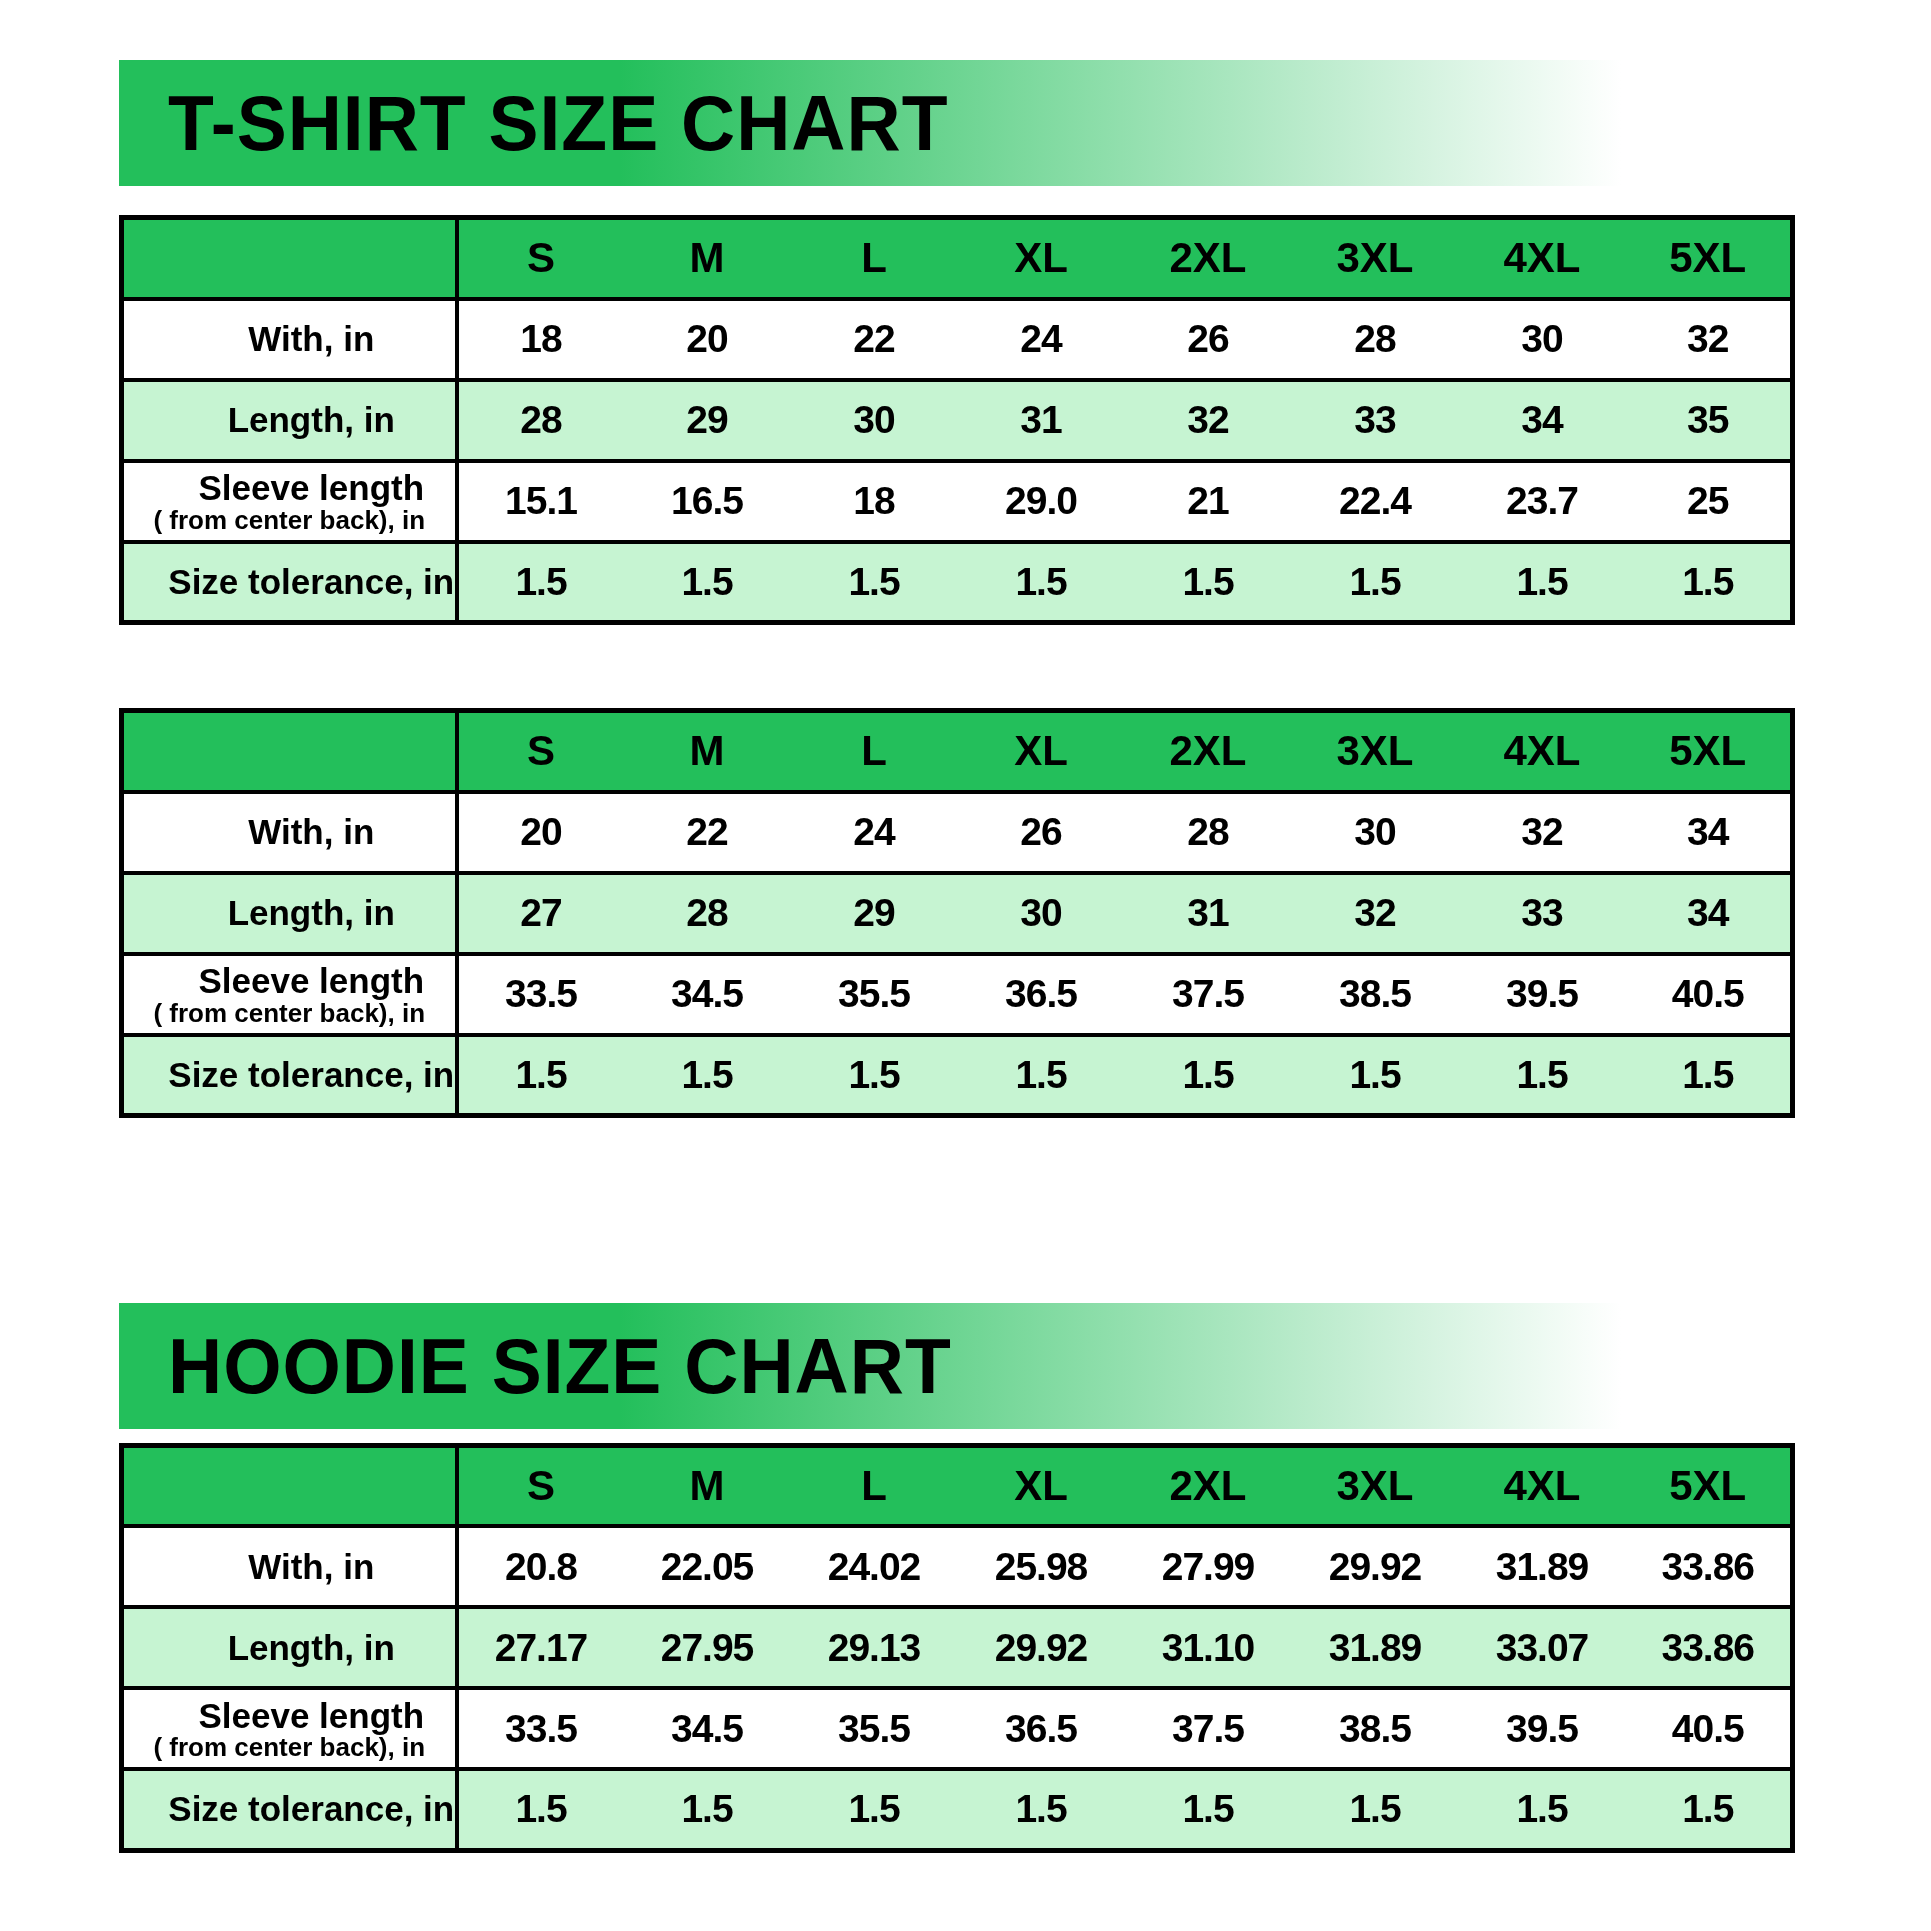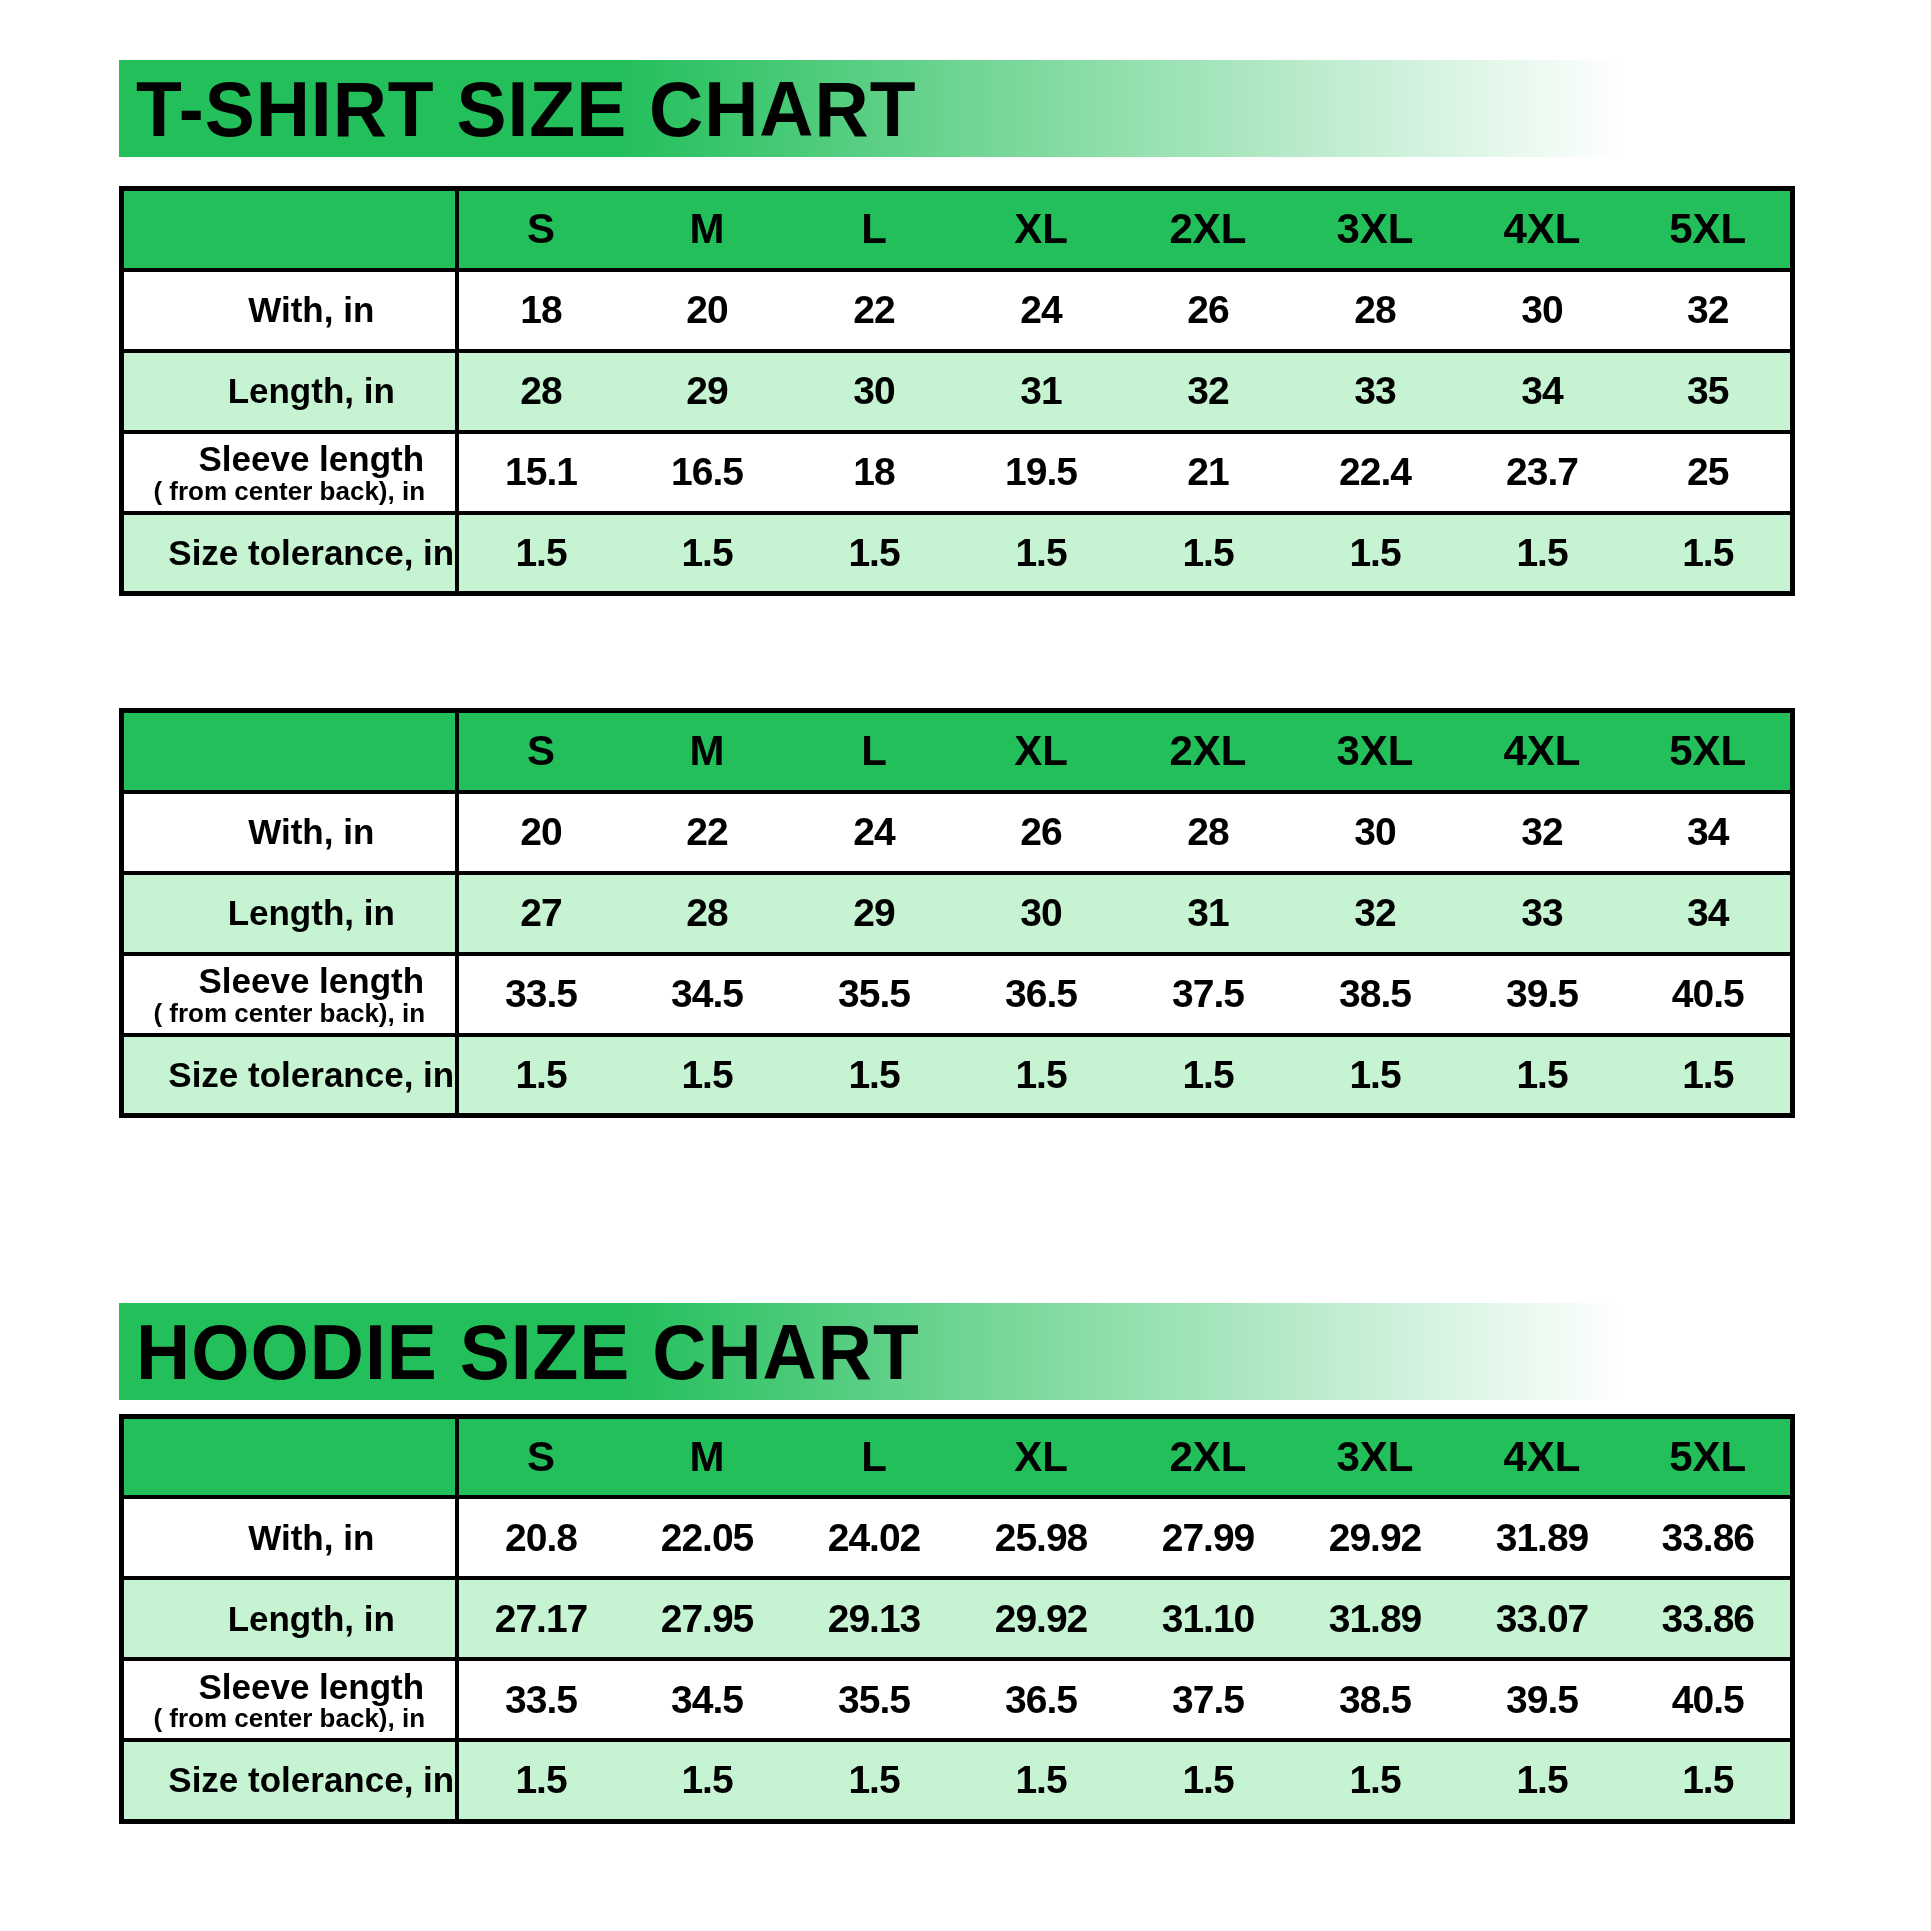--- a/index.html
+++ b/index.html
@@ -15,23 +15,23 @@
     --green: #23bf5b;
     --lightgreen: #c6f4d2;
     --border: #000000;
   }
   .section { position: absolute; left: 119px; width: 1669px; }
   #sec-0 { top: 60px; }
   #sec-1 { top: 681px; }
   #sec-2 { top: 1303px; }
 
   .banner {
-    height: 97px;
+    height: 126px;
     display: flex; align-items: center;
-    padding-left: 17px; box-sizing: border-box;
+    padding-left: 49px; box-sizing: border-box;
     background: linear-gradient(90deg, var(--green) 0%, var(--green) 30%, #ffffff 90%);
   }
   .banner .title {
     font-size: 75px; font-weight: bold;
     letter-spacing: 1px; white-space: nowrap;
     transform: scaleY(1.04); transform-origin: left center;
   }
 
   table.sizetable {
     border-collapse: collapse; table-layout: fixed;
@@ -112,21 +112,21 @@
           <td class="value">35</td>
         </tr>
         <tr>
           <td class="label-cell">
             <div class="label-main">Sleeve length</div>
             <div class="label-sub">( from center back), in</div>
           </td>
           <td class="value">15.1</td>
           <td class="value">16.5</td>
           <td class="value">18</td>
-          <td class="value">19.5</td>
+          <td class="value">29.0</td>
           <td class="value">21</td>
           <td class="value">22.4</td>
           <td class="value">23.7</td>
           <td class="value">25</td>
         </tr>
         <tr class="tint">
           <td class="label-cell">
             <div class="label-main">Size tolerance, in</div>
           </td>
           <td class="value">1.5</td>

